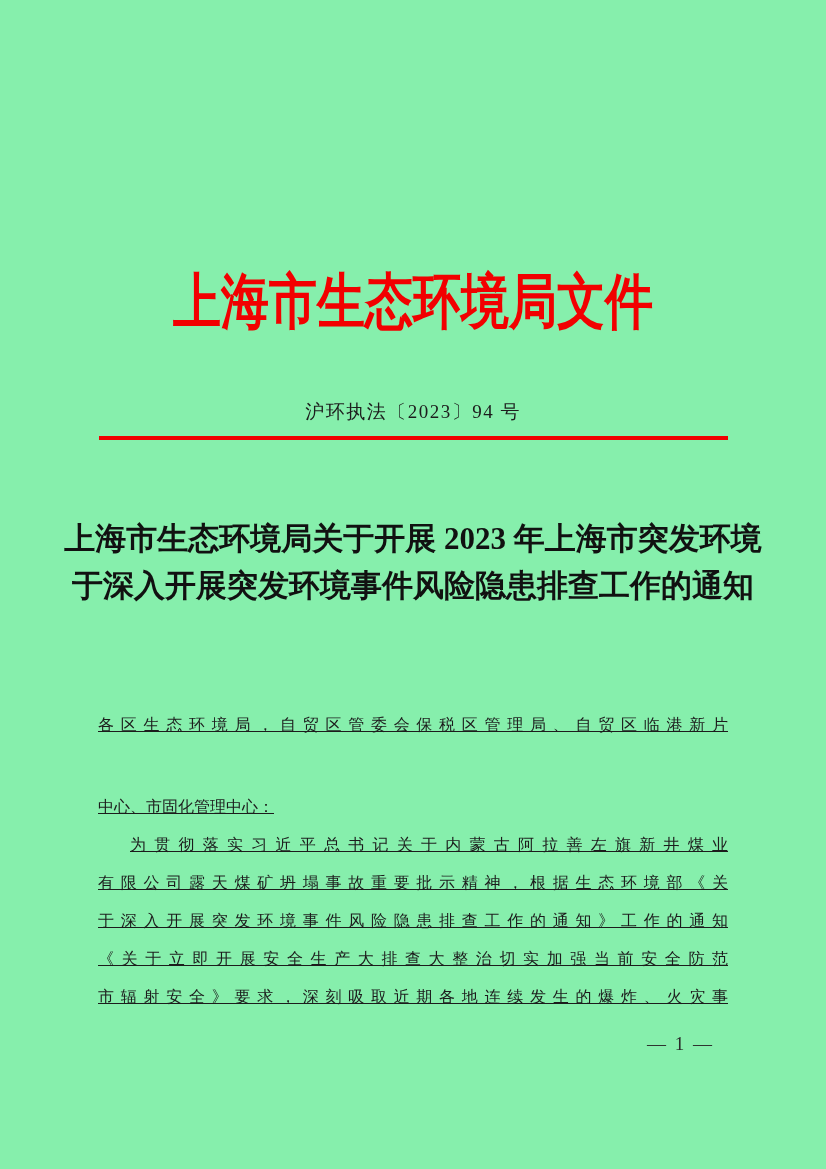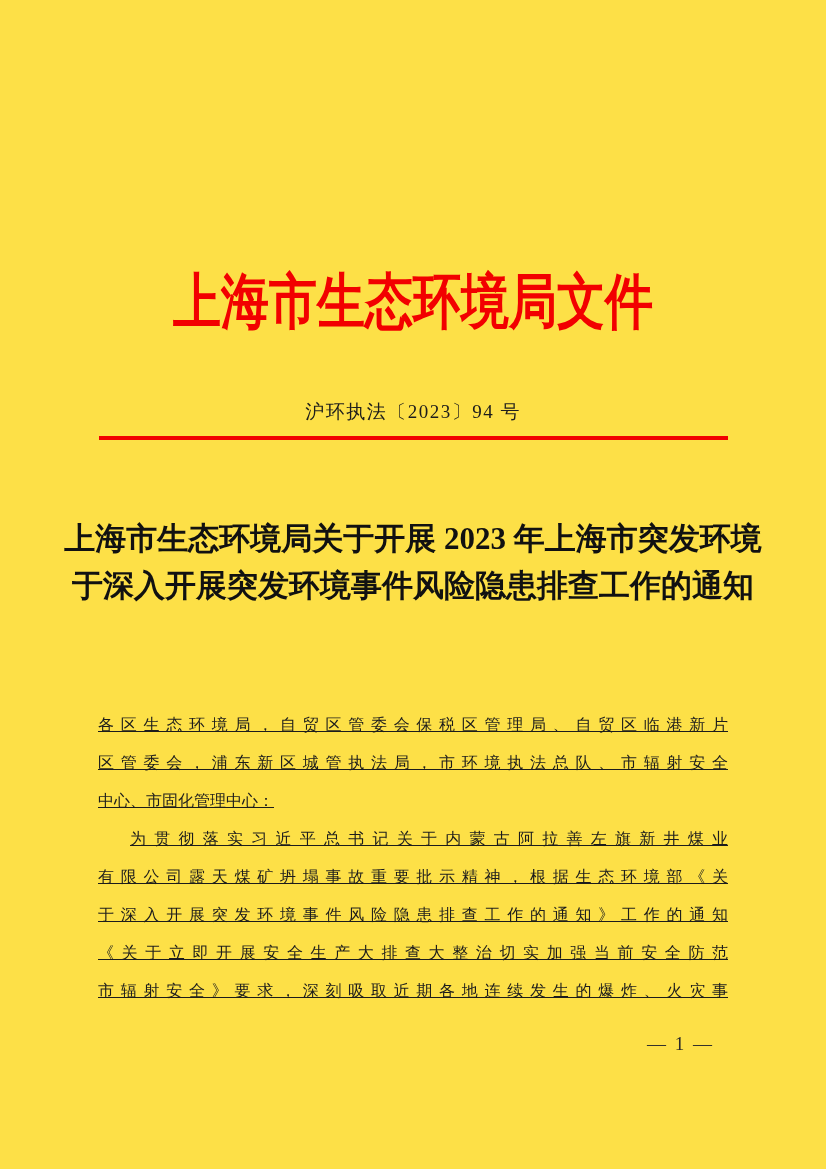--- a/index.html
+++ b/index.html
@@ -4,21 +4,21 @@
 <style>
   html, body {
     margin: 0;
     padding: 0;
     background: #ffffff;
   }
   .page {
     position: relative;
     width: 826px;
     height: 1169px;
-    background: #fde047;
+    background: #86efac;
     overflow: hidden;
     font-family: "Liberation Serif", "DejaVu Serif", serif;
     color: var(--text-color, #1c1c1c);
   }
   
   .agency-title {
     position: absolute;
     top: 271px;
     left: 0;
     width: 100%;
@@ -82,20 +82,21 @@
   }
   .body-text .bline {
     width: 100%;
     text-align: justify;
     text-align-last: justify;
     white-space: nowrap;
   }
   .body-text .bline.short {
     text-align: left;
     text-align-last: left;
+    margin-top: 44px;
   }
   .body-text .bline.indent {
     text-indent: 2em;
   }
   
   .page-number {
     position: absolute;
     top: 1033px;
     right: 112px;
     font-size: 19px;
@@ -115,21 +116,20 @@
 
   <div class="red-line"></div>
 
   <div class="notice-title">
     <div class="title-line">上海市生态环境局关于开展 2023 年上海市突发环境</div>
     <div class="title-line">于深入开展突发环境事件风险隐患排查工作的通知</div>
   </div>
 
   <div class="body-text">
     <div class="bline">各区生态环境局，自贸区管委会保税区管理局、自贸区临港新片</div>
-    <div class="bline">区管委会，浦东新区城管执法局，市环境执法总队、市辐射安全</div>
     <div class="bline short">中心、市固化管理中心：</div>
     <div class="bline indent">为贯彻落实习近平总书记关于内蒙古阿拉善左旗新井煤业</div>
     <div class="bline">有限公司露天煤矿坍塌事故重要批示精神，根据生态环境部《关</div>
     <div class="bline">于深入开展突发环境事件风险隐患排查工作的通知》工作的通知</div>
     <div class="bline">《关于立即开展安全生产大排查大整治切实加强当前安全防范</div>
     <div class="bline">市辐射安全》要求，深刻吸取近期各地连续发生的爆炸、火灾事</div>
   </div>
 
   <div class="page-number">— 1 —</div>
 

